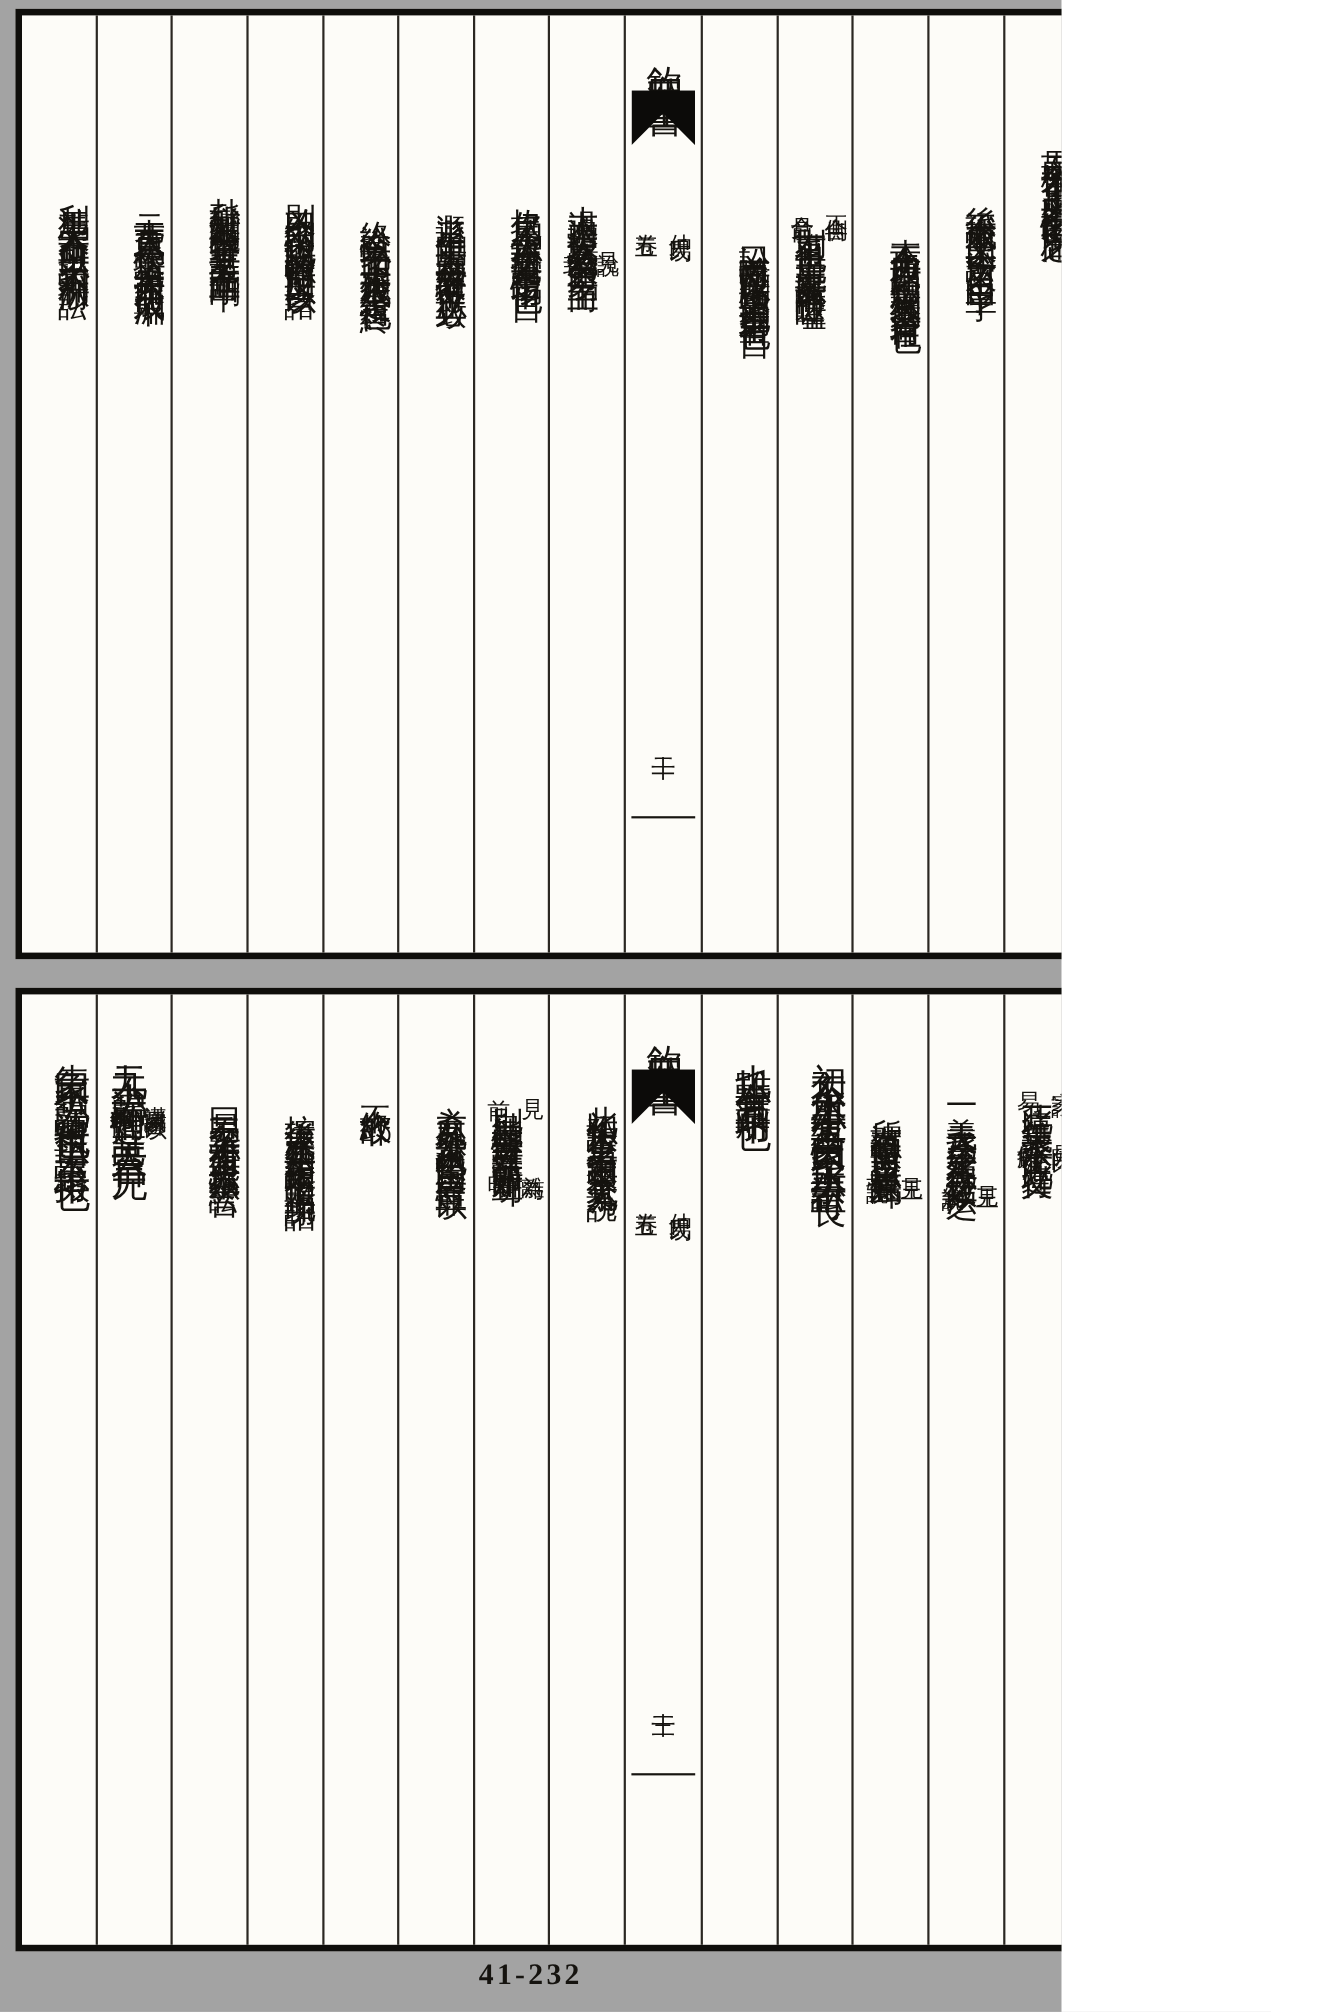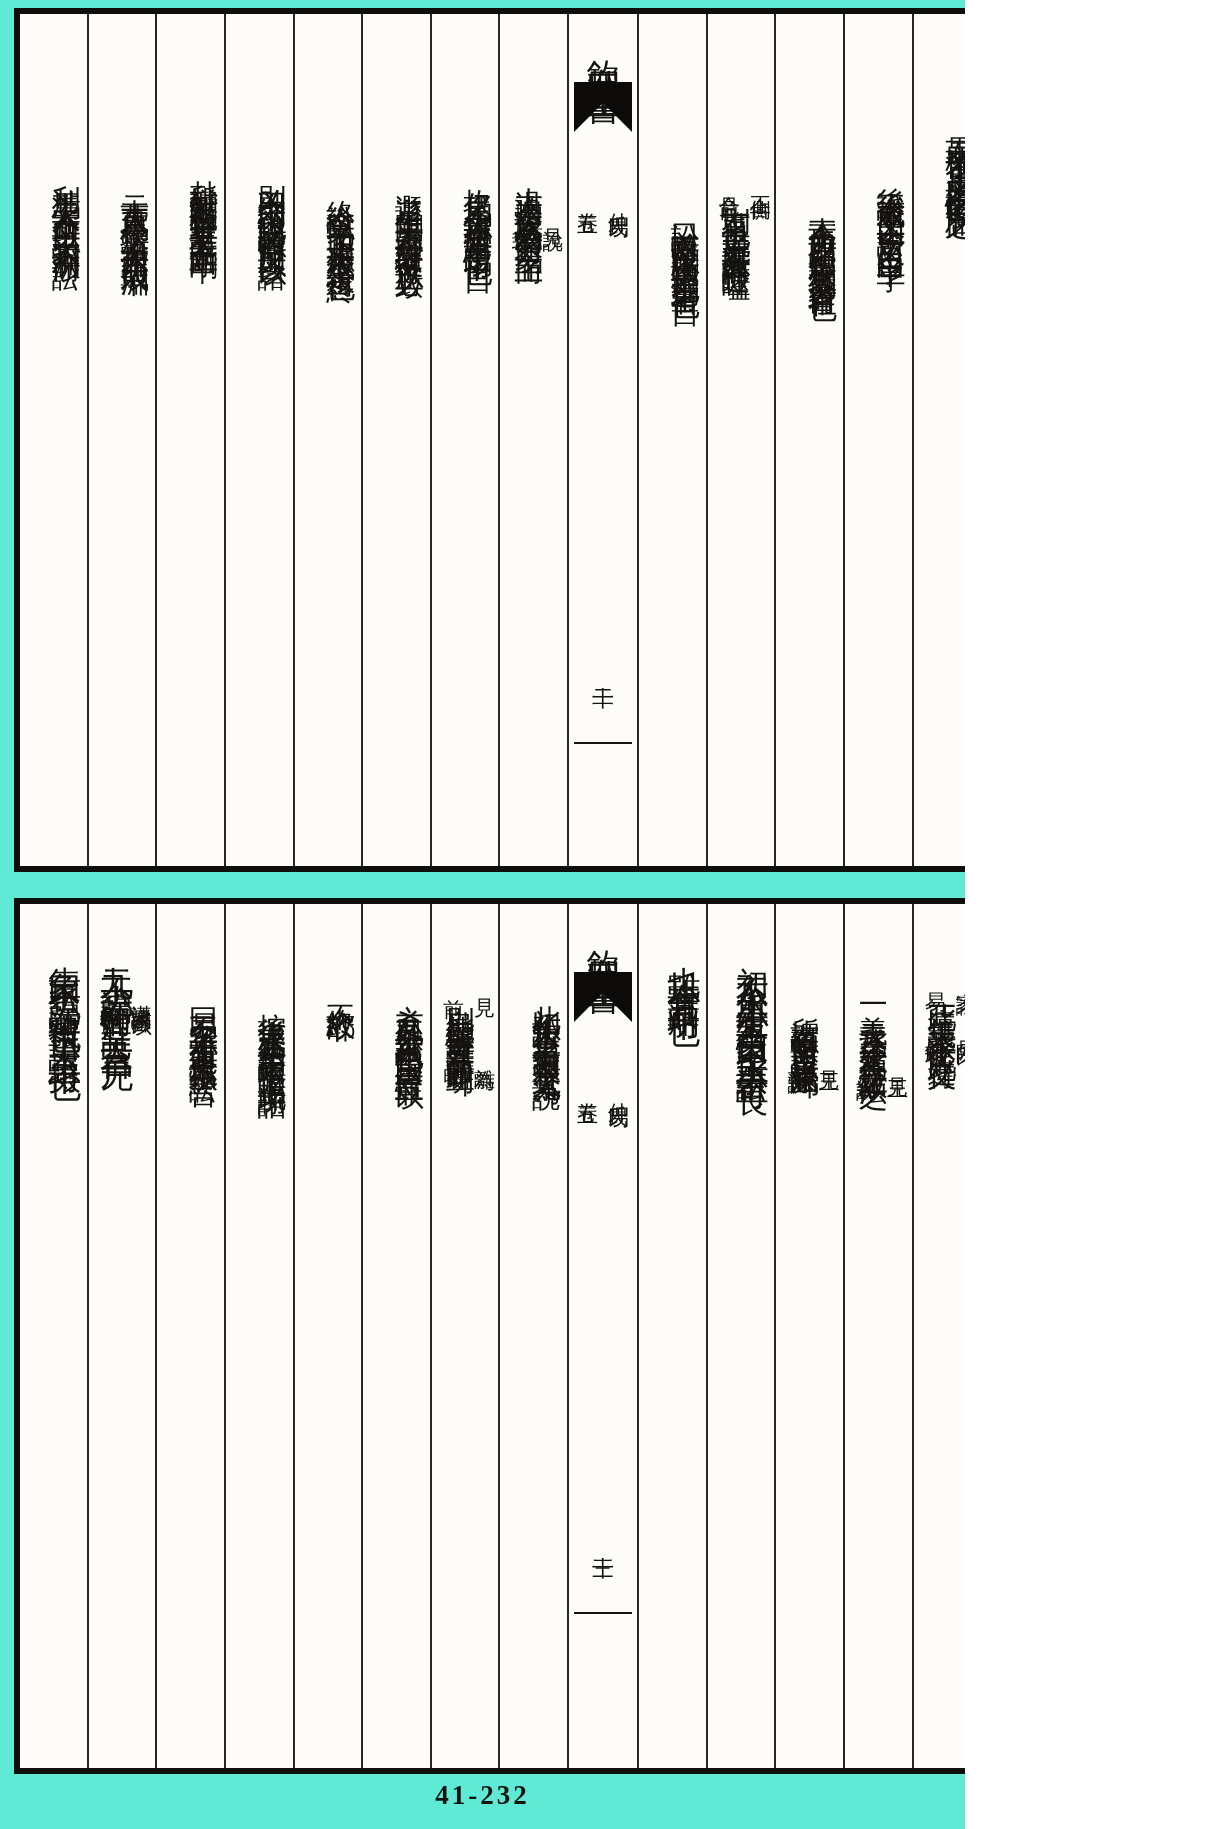--- a/index.html
+++ b/index.html
@@ -1,16 +1,16 @@
 <!DOCTYPE html>
 <html><head>
 <meta charset="utf-8">
 <style>
   html,body{margin:0;padding:0;}
-  .page{position:relative;width:965px;height:1829px;background:#5eead4;
+  .page{position:relative;width:965px;height:1829px;background:#a3a3a3;
         font-family:"Liberation Serif","DejaVu Serif",serif;color:#15130f;overflow:hidden;}
   .block{position:absolute;left:14px;width:1178px;border:6px solid #0f0e0b;background:#fdfcf8;
          box-sizing:border-box;display:flex;flex-direction:row-reverse;}
   .block.top{top:8px;height:864px;}
   .block.bot{top:898px;height:876px;}
   .col{flex:1 1 0;writing-mode:vertical-rl;text-orientation:upright;
        border-left:2px solid #2a2722;box-sizing:border-box;
        padding-top:var(--pt,28px);overflow:hidden;}
   .col:last-child{border-left:none;}
   .cls{font-size:33px;letter-spacing:6px;}   

